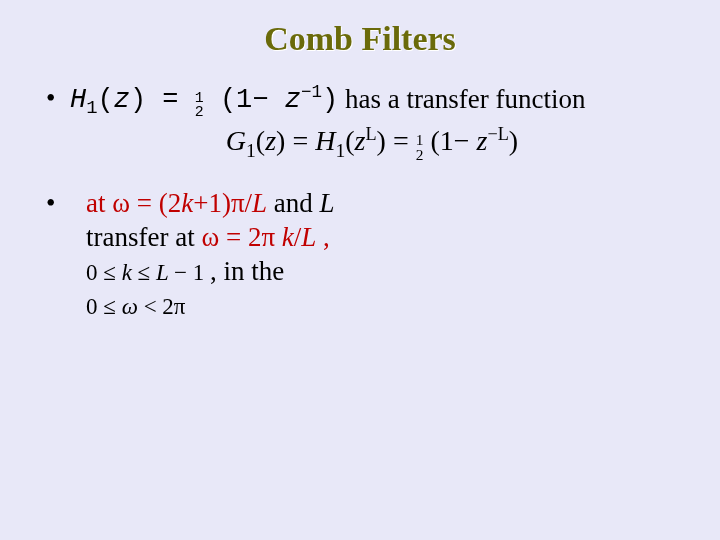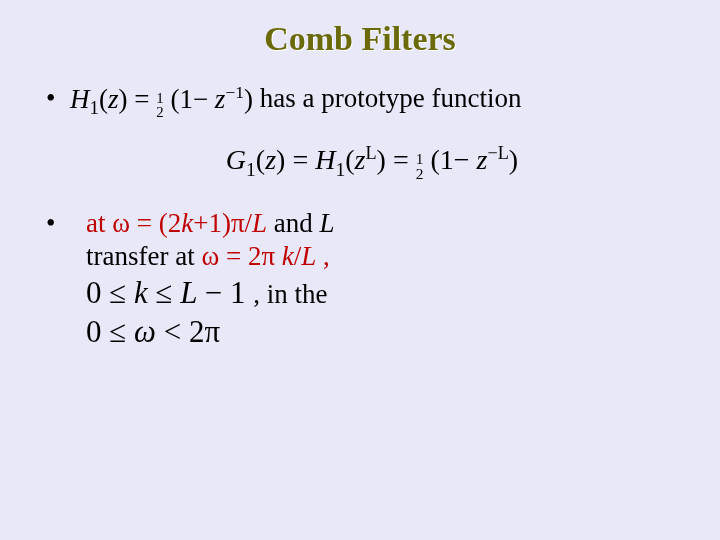--- a/index.html
+++ b/index.html
@@ -47,21 +47,21 @@
   }
   .cont {
     display: block;
   }
   .hilite { color: #c00000; }
   .ital { font-style: italic; }
   .mrow {
     display: inline-block;
     vertical-align: middle;
     font-style: italic;
-    font-family: Liberation Serif, serif;
+    font-family: Liberation Mono, monospace;
   }
   .frac {
     display: inline-block;
     vertical-align: -0.35em;
     text-align: center;
   }
   .frac .num, .frac .den {
     display: block;
     font-size: 0.55em;
     line-height: 1;
@@ -74,52 +74,52 @@
   }
   .subinline {
     font-size: 0.7em;
     vertical-align: sub;
     font-style: normal;
   }
   .eq-center {
     display: block;
     text-align: center;
     font-size: 28px;
-    margin: 22px 0 10px 0;
+    margin: 2px 0 10px 0;
     font-style: italic;
   }
   .indent-pad {
     margin-left: 16px;
   }
   .li2-line {
     display: block;
   }
   .small-range {
-    font-size: 31px;
+    font-size: 23px;
     font-style: italic;
   }
   .roman { font-style: normal; }
 </style>
 </head>
 <body>
 
 <div class="slide">
   <div class="title">Comb Filters</div>
 
   <ul>
 
     <li>
       <span class="cont">
         <span class="mrow">
           <span>H</span><span class="subinline">1</span><span class="roman">(</span><span>z</span><span class="roman">)</span>
           <span class="roman">=</span>
           <span class="frac"><span class="num">1</span><span class="den">2</span></span>
           <span class="roman">(</span><span class="roman">1</span><span class="roman">−</span> <span>z</span><span class="sup">−1</span><span class="roman">)</span>
         </span>
-        <span>has a prototype function</span>
+        <span>has a transfer function</span>
       </span>
       <span class="eq-center">
         <span>G</span><span class="subinline roman">1</span><span class="roman">(</span><span>z</span><span class="roman">)</span>
         <span class="roman">=</span>
         <span>H</span><span class="subinline roman">1</span><span class="roman">(</span><span>z</span><span class="sup">L</span><span class="roman">)</span>
         <span class="roman">=</span>
         <span class="frac"><span class="num">1</span><span class="den">2</span></span>
         <span class="roman">(</span><span class="roman">1</span><span class="roman">−</span> <span>z</span><span class="sup">−L</span><span class="roman">)</span>
       </span>
     </li>

